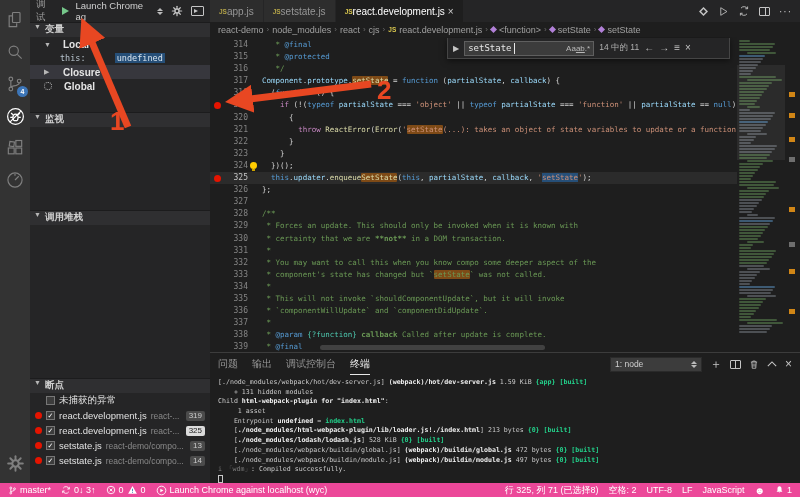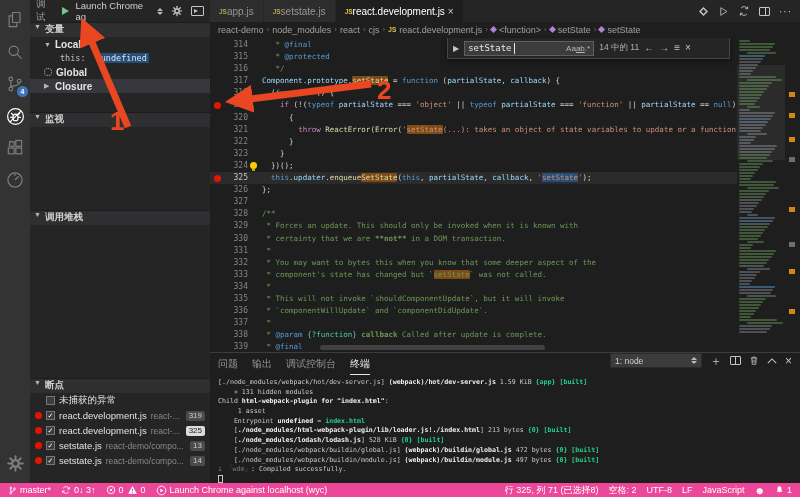--- a/index.html
+++ b/index.html
@@ -24,21 +24,21 @@
 .updown{display:inline-flex;flex-direction:column;gap:1px}
 .updown i{width:0;height:0;border-left:3px solid transparent;border-right:3px solid transparent;display:block}
 .updown i.u{border-bottom:3.5px solid #bbb}
 .updown i.d{border-top:3.5px solid #bbb}
 .tool-ic{margin-left:1px;display:flex;align-items:center;color:#c5c5c5;cursor:pointer}
 .console-ic{width:13px;height:10px;border:1px solid #c5c5c5;border-radius:1px;position:relative}
 .console-ic::after{content:"";position:absolute;left:2px;top:2px;border-left:4px solid #c5c5c5;border-top:2.5px solid transparent;border-bottom:2.5px solid transparent}
 .section-h{height:15px;display:flex;align-items:flex-start;gap:4px;padding:0 4px;background:#2f2f31;border-top:1px solid #1c1c1d;font-size:9.5px;font-weight:bold;color:#cfcfcf;cursor:pointer}
 .tw{font-size:7px;color:#b6b6b6;width:7px}
 .sec{position:absolute;left:0;right:0}
-.svar-row{height:14px;display:flex;align-items:center;gap:4px;font-size:10px;color:#e4e4e4;font-weight:bold;padding-left:14px;cursor:pointer}
+.svar-row{height:14px;display:flex;align-items:center;gap:12px;font-size:10px;color:#e4e4e4;font-weight:bold;padding-left:14px;cursor:pointer}
 .svar-val{font-family:"DejaVu Sans Mono","Liberation Mono",monospace;font-weight:normal;font-size:8.5px;color:#b6c2cc;padding-left:30px}
 .svar-val .hl{background:#264f78;padding:0 2px;color:#d8e4ee}
 .row-sel{background:#37373d}
 .spinner{width:8px;height:8px;border:1px dotted #bdbdbd;border-radius:50%;display:inline-block}
 .bp-list{font-size:9.5px}
 .bp-row{height:15px;display:flex;align-items:center;gap:4px;padding:0 5px;cursor:pointer}
 .dot{width:7px;height:7px;border-radius:50%;background:#e51400;flex:none}
 .dot.hidden{visibility:hidden}
 .cb{width:9px;height:9px;border:1px solid #777;background:#3c3c3c;flex:none;font-size:7px;line-height:8px;text-align:center;color:#fff}
 .bp-file{color:#e0e0e0;white-space:nowrap}
@@ -96,21 +96,21 @@
 .find-query{font-size:9px;color:#e8e8e8;font-family:"DejaVu Sans Mono","Liberation Mono",monospace}
 .caret{width:1px;height:11px;background:#e8e8e8}
 .fopts{margin-left:auto;display:flex;font-size:8px;color:#b9b9b9}
 .fopt{cursor:pointer}
 .fopt.word{text-decoration:underline}
 .fcount{font-size:8.5px;color:#b0b0b0;white-space:nowrap}
 .fbtn{color:#c5c5c5;font-size:10px;cursor:pointer;line-height:1}
 
 
 .panel{position:absolute;left:0;top:352px;right:0;height:131px;background:#1e1e1e;border-top:1px solid #3c3c3c}
-.panel-head{height:22px;display:flex;align-items:flex-start;padding:0 8px;gap:14px}
+.panel-head{height:22px;display:flex;align-items:center;padding:0 8px;gap:14px}
 .ptab{font-size:10px;color:#969696;height:22px;line-height:21px;cursor:pointer}
 .ptab.active{color:#e7e7e7;border-bottom:1px solid #e7e7e7}
 .panel-right{margin-left:auto;display:flex;align-items:center;gap:8px}
 .tsel{width:92px;height:15px;background:#3c3c3c;border:1px solid #2a2a2a;display:flex;align-items:center;justify-content:space-between;padding:0 4px;font-size:8.5px;color:#d0d0d0;cursor:pointer}
 .pic{color:#c5c5c5;font-size:12px;line-height:1;cursor:pointer;display:flex;align-items:center}
 .split-ic{width:11px;height:9px;border:1px solid #c5c5c5;border-radius:1px;position:relative}
 .split-ic::after{content:"";position:absolute;left:4.5px;top:0;bottom:0;width:1px;background:#c5c5c5}
 .pic svg{stroke:#c5c5c5;fill:none;stroke-width:1.3}
 .terminal{padding:3px 0 0 8px;font-family:"DejaVu Sans Mono","Liberation Mono",monospace;font-size:6.6px;line-height:9.7px}
 .tl{white-space:pre;height:9.7px}
@@ -223,27 +223,27 @@
         <span class="tw">▼</span>
         <span>变量</span>
       </div>
       <div class="svar-row">
         <span class="tw">▼</span>
         <span>Local</span>
       </div>
       <div class="svar-row svar-val">
         <span>this:</span>&nbsp;<span class="hl">undefined</span>
       </div>
+      <div class="svar-row row-sel">
+        <span class="tw">▶</span>
+        <span>Closure</span>
+      </div>
       <div class="svar-row">
         <span class="spinner"></span>
         <span>Global</span>
-      </div>
-      <div class="svar-row row-sel">
-        <span class="tw">▶</span>
-        <span>Closure</span>
       </div>
     </div>
 
     <div class="sec" style="top:112px">
       <div class="section-h">
         <span class="tw">▼</span>
         <span>监视</span>
       </div>
     </div>
 
@@ -389,21 +389,21 @@
           <div class="code-line"><div class="gut"><span>322</span></div><div class="fold"></div><div class="ltext"><span class="pl">      }</span></div></div>
           <div class="code-line"><div class="gut"><span>323</span></div><div class="fold"></div><div class="ltext"><span class="pl">    }</span></div></div>
           <div class="code-line"><div class="gut"><span>324</span></div><div class="fold"><span class="bulb"></span></div><div class="ltext"><span class="pl">  })();</span></div></div>
           <div class="code-line cur"><div class="gut"><span class="gdot"></span><span>325</span></div><div class="fold"></div><div class="ltext"><span class="pl">  </span><span class="kw">this</span><span class="pl">.</span><span class="vr">updater</span><span class="pl">.</span><span class="fn">enqueue</span><span class="fn match">SetState</span><span class="pl">(</span><span class="kw">this</span><span class="pl">, </span><span class="vr">partialState</span><span class="pl">, </span><span class="vr">callback</span><span class="pl">, </span><span class="str">'</span><span class="str selhl">setState</span><span class="str">'</span><span class="pl">);</span></div></div>
           <div class="code-line"><div class="gut"><span>326</span></div><div class="fold"></div><div class="ltext"><span class="pl">};</span></div></div>
           <div class="code-line"><div class="gut"><span>327</span></div><div class="fold"></div><div class="ltext"></div></div>
           <div class="code-line"><div class="gut"><span>328</span></div><div class="fold"></div><div class="ltext"><span class="cmt">/**</span></div></div>
           <div class="code-line"><div class="gut"><span>329</span></div><div class="fold"></div><div class="ltext"><span class="cmt"> * Forces an update. This should only be invoked when it is known with</span></div></div>
           <div class="code-line"><div class="gut"><span>330</span></div><div class="fold"></div><div class="ltext"><span class="cmt"> * certainty that we are </span><span class="cmtb">**not**</span><span class="cmt"> in a DOM transaction.</span></div></div>
           <div class="code-line"><div class="gut"><span>331</span></div><div class="fold"></div><div class="ltext"><span class="cmt"> *</span></div></div>
-          <div class="code-line"><div class="gut"><span>332</span></div><div class="fold"></div><div class="ltext"><span class="cmt"> * You may want to bytes this when you know that some deeper aspect of the</span></div></div>
+          <div class="code-line"><div class="gut"><span>332</span></div><div class="fold"></div><div class="ltext"><span class="cmt"> * You may want to call this when you know compo some deeper aspect of the</span></div></div>
           <div class="code-line"><div class="gut"><span>333</span></div><div class="fold"></div><div class="ltext"><span class="cmt"> * component's state has changed but `</span><span class="cmt match">setState</span><span class="cmt">` was not called.</span></div></div>
           <div class="code-line"><div class="gut"><span>334</span></div><div class="fold"></div><div class="ltext"><span class="cmt"> *</span></div></div>
           <div class="code-line"><div class="gut"><span>335</span></div><div class="fold"></div><div class="ltext"><span class="cmt"> * This will not invoke `shouldComponentUpdate`, but it will invoke</span></div></div>
           <div class="code-line"><div class="gut"><span>336</span></div><div class="fold"></div><div class="ltext"><span class="cmt"> * `componentWillUpdate` and `componentDidUpdate`.</span></div></div>
           <div class="code-line"><div class="gut"><span>337</span></div><div class="fold"></div><div class="ltext"><span class="cmt"> *</span></div></div>
           <div class="code-line"><div class="gut"><span>338</span></div><div class="fold"></div><div class="ltext"><span class="cmt"> * </span><span class="tag">@param</span><span class="cmt"> </span><span class="tag2">{?function}</span><span class="cmt"> </span><span class="cmtb">callback</span><span class="cmt"> Called after update is complete.</span></div></div>
           <div class="code-line"><div class="gut"><span>339</span></div><div class="fold"></div><div class="ltext"><span class="cmt"> * </span><span class="tag">@final</span></div></div>
         </div>
       <div class="minimap" id="minimap">
           <div class="mm-row" style="width: 22%; margin-left: 2px; background: rgb(64, 87, 58);"></div>

